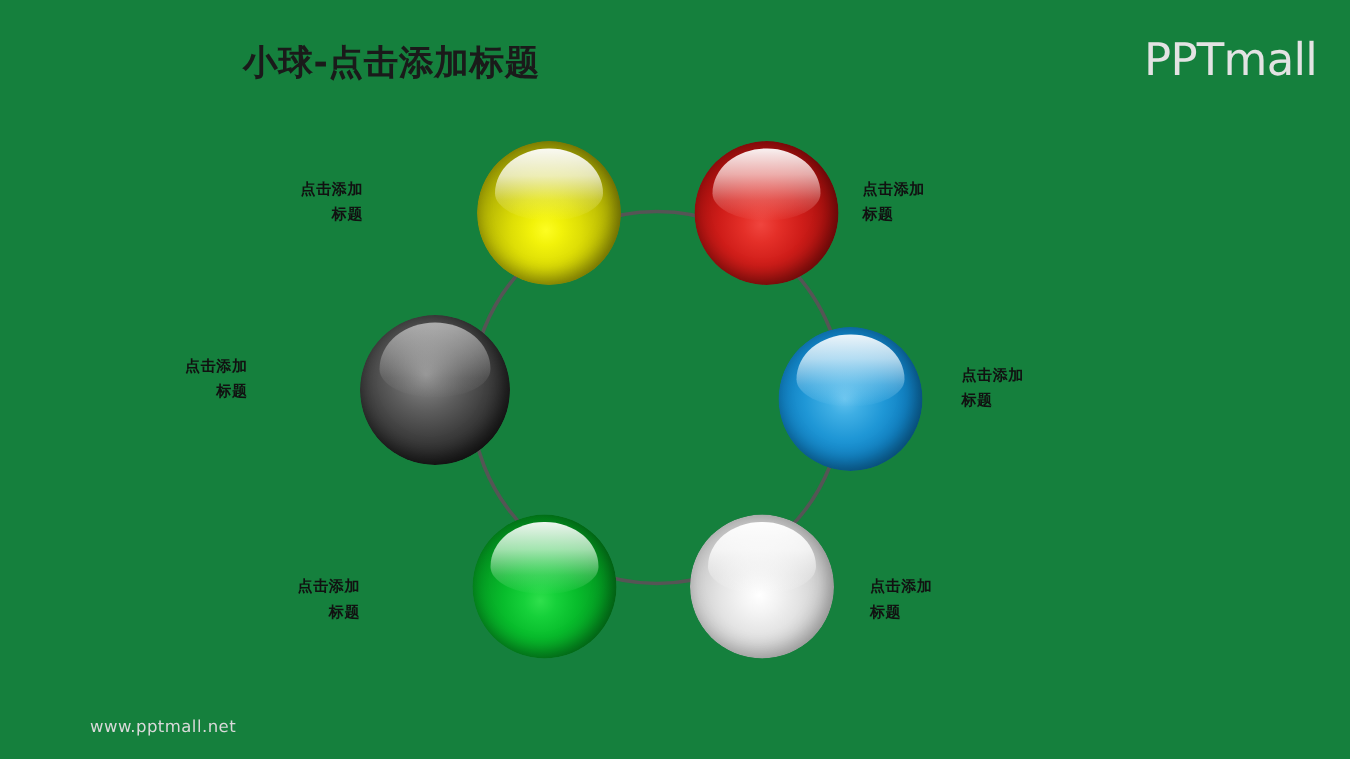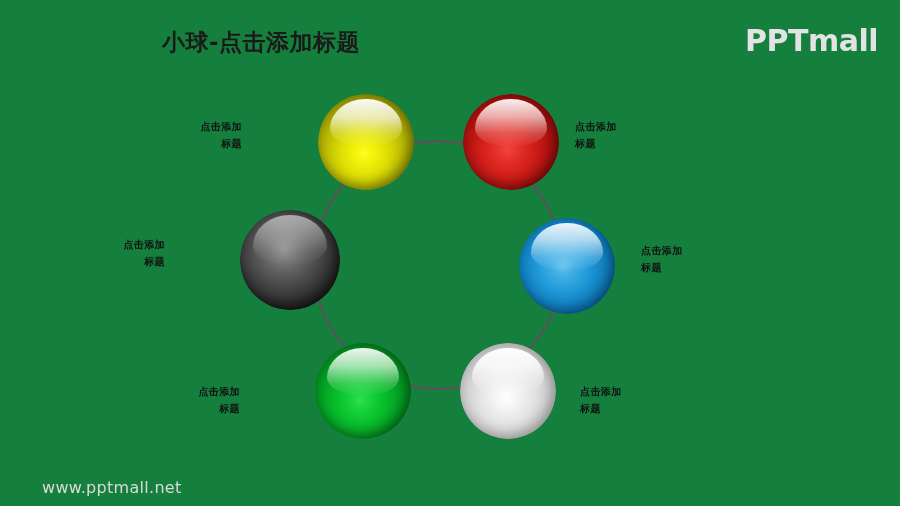--- a/index.html
+++ b/index.html
@@ -34,34 +34,34 @@
     line-height: 30px;
     font-family: "DejaVu Sans", "Liberation Sans", sans-serif;
   }
 
   
   #brand-logo {
     position: absolute;
     right: 22px;
     top: 24px;
     font-size: 30px;
-    font-weight: bold;
+    font-weight: normal;
     color: #e3e3e3;
     letter-spacing: -0.5px;
     line-height: 34px;
     white-space: nowrap;
     font-family: "DejaVu Sans", "Liberation Sans", sans-serif;
   }
 
   
   #footer-url {
     position: absolute;
-    left: 42px;
+    left: 60px;
     top: 478px;
-    font-size: 16px;
+    font-size: 11px;
     color: #d9d9d9;
     letter-spacing: 0.3px;
     white-space: nowrap;
     font-family: "DejaVu Sans", "Liberation Sans", sans-serif;
   }
 
   
   #diagram {
     position: absolute;
     left: 0;

